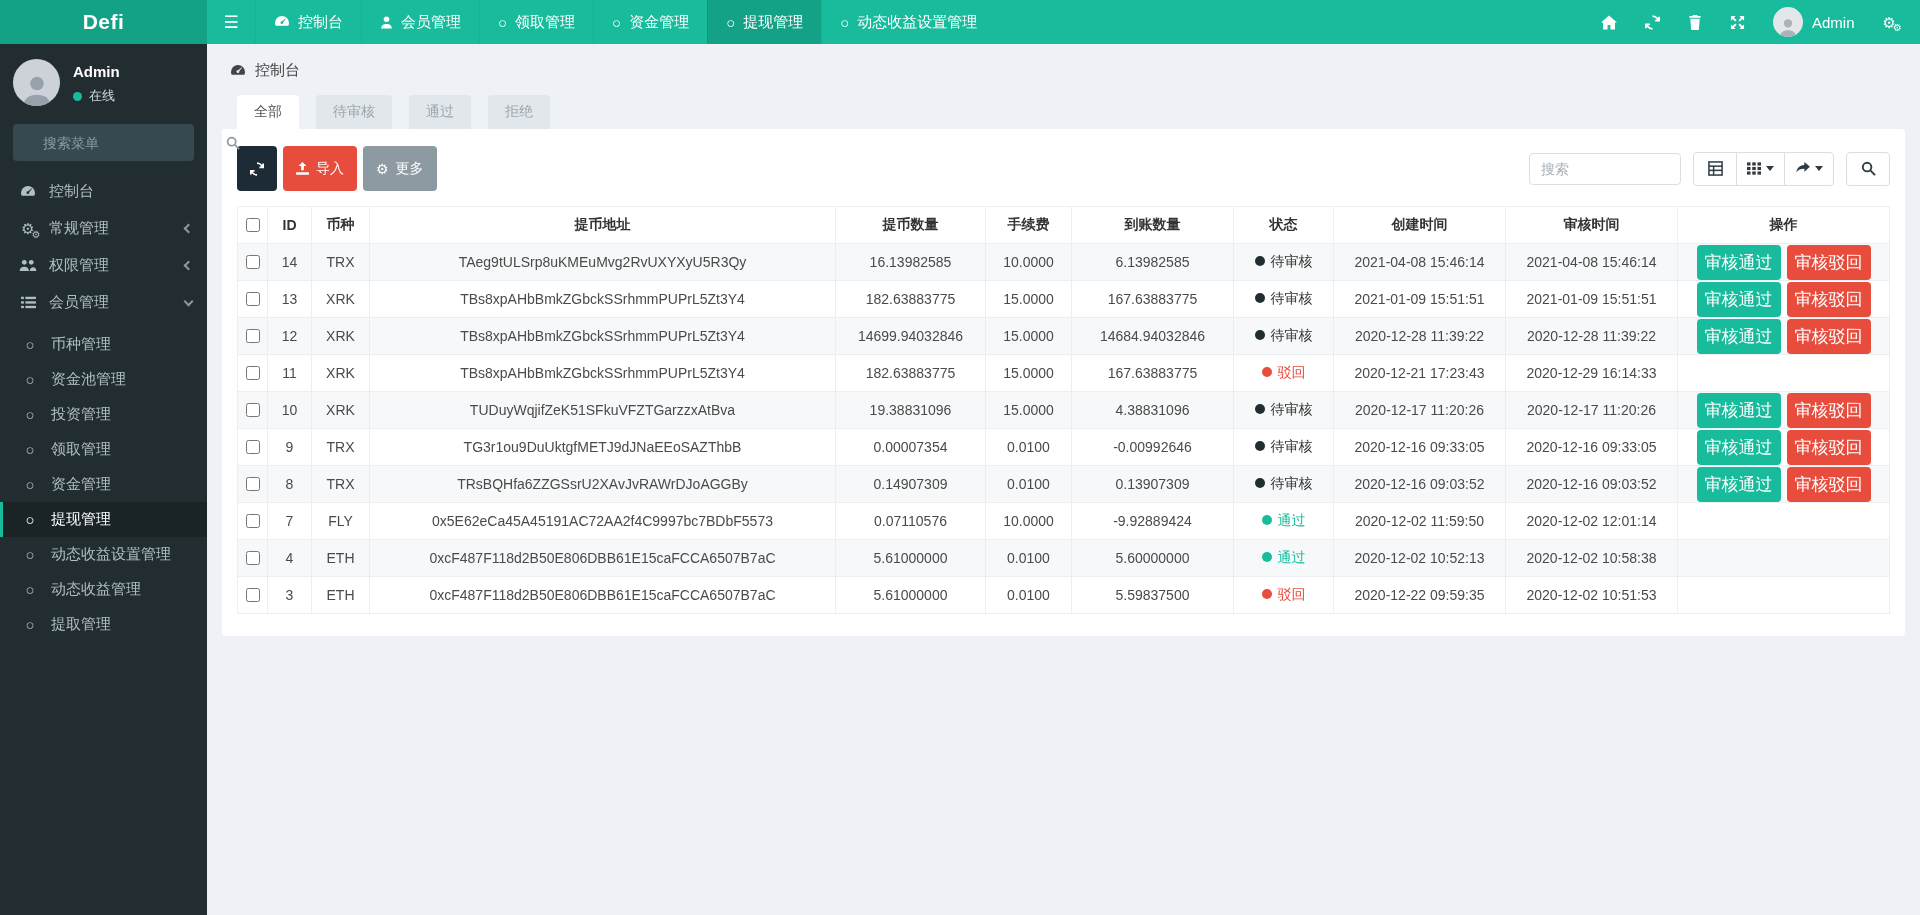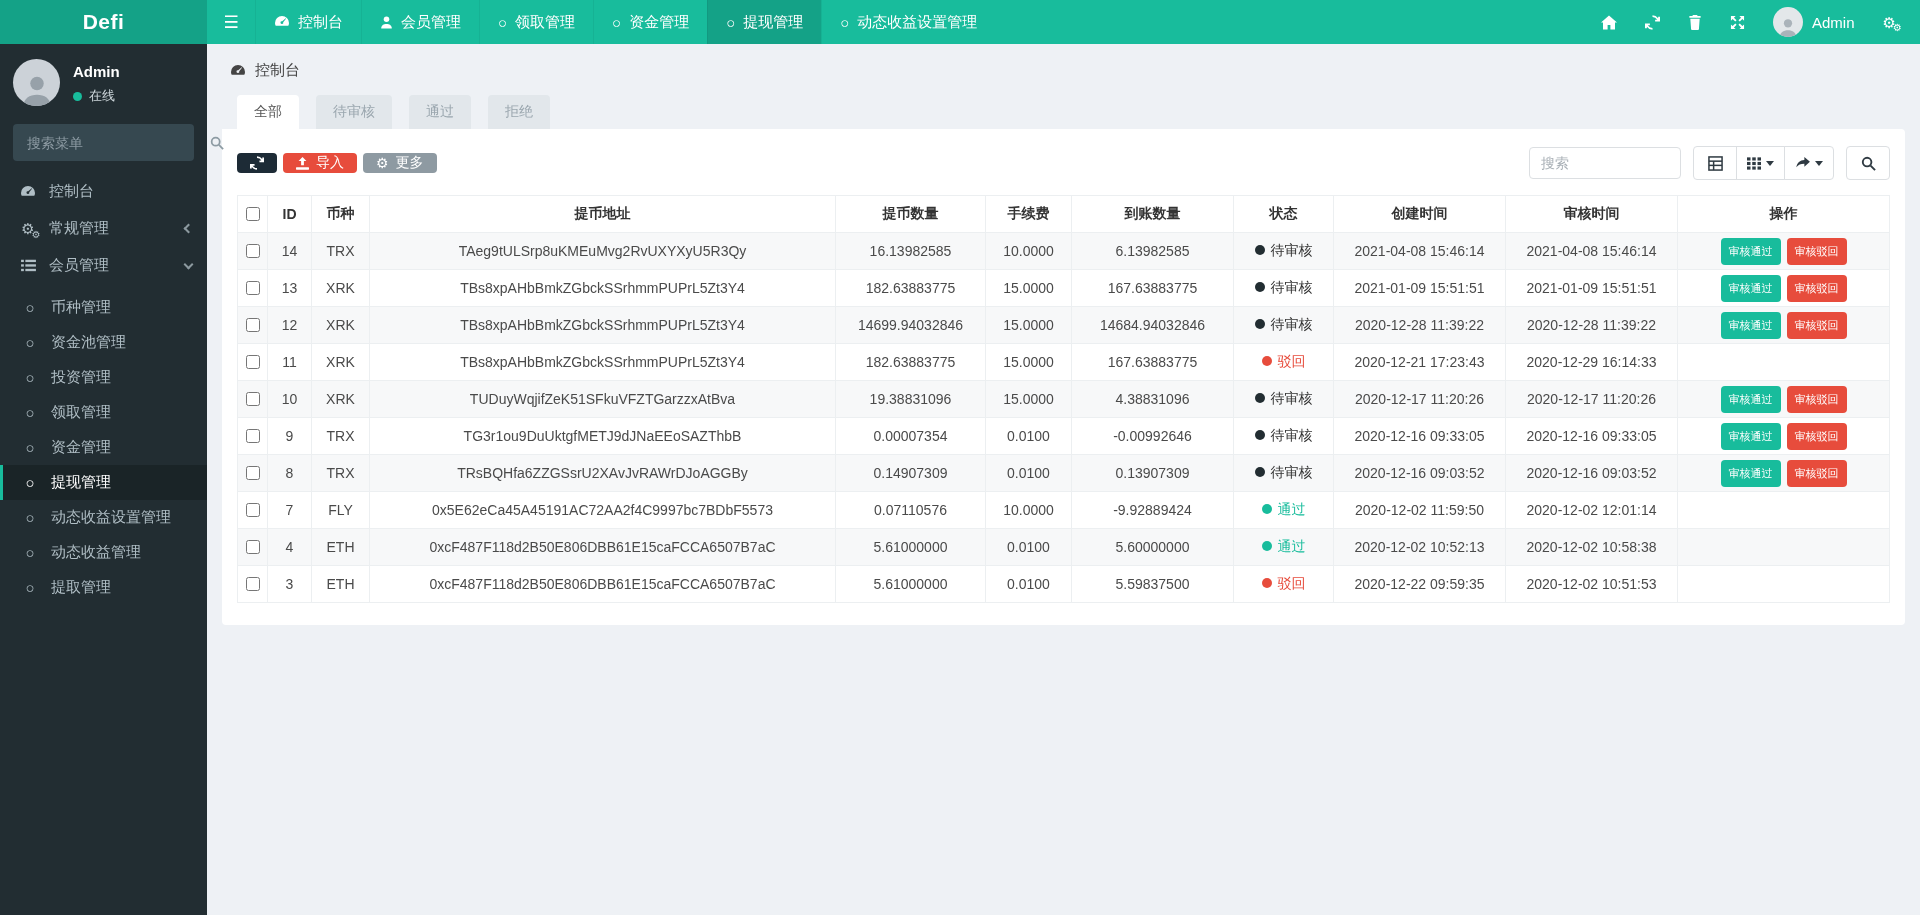--- a/index.html
+++ b/index.html
@@ -28,21 +28,21 @@
   .cogs .cog2 { position:absolute; font-size:10px; right:-6px; bottom:-3px; }
 
   
   .sidebar { position:fixed; top:44px; left:0; bottom:0; width:207px; background:#222d32; color:#b0bec5; z-index:10; }
   .user-panel { display:flex; gap:13px; padding:15px 13px 10px; }
   .user-avatar { width:47px; height:47px; border-radius:50%; background:#ccd2d8; color:#97a1a9; display:flex; align-items:flex-end; justify-content:center; overflow:hidden; flex:none; }
   .user-name { color:#fff; font-weight:bold; font-size:15px; margin-top:4px; }
   .user-status { font-size:13px; margin-top:7px; display:flex; align-items:center; gap:7px; color:#cfd8dc; }
   .user-status .odot { width:9px; height:9px; border-radius:50%; background:#18bc9c; }
   .side-search { margin:8px 13px 12px; display:flex; align-items:center; background:#364850; border-radius:4px; height:37px; padding:0 12px; }
-  .side-search input { flex:1; background:transparent; border:none; outline:none; color:#ccc; font-size:14px; }
+  .side-search input { flex:1; background:transparent; border:none; outline:none; color:#ccc; font-size:14px;margin-left:16px; }
   .side-search input::placeholder { color:#8d9ba3; }
   .side-search .icon { color:#8d9ba3; }
   .menu { list-style:none; margin:6px 0 0; padding:0; font-size:15px; }
   .menu-item { display:flex; align-items:center; gap:11px; padding:9px 15px; color:#b0bec5; cursor:pointer; border-left:3px solid transparent; }
   .menu-item .mi-icon { width:20px; display:inline-flex; justify-content:center; }
   .menu-item .chev { margin-left:auto; opacity:.75; }
   .submenu .menu-item { padding-top:8px; padding-bottom:8px; padding-left:17px; }
   .menu-item.active { background:#1a2427; color:#fff; border-left-color:#18bc9c; }
   .chev { display:inline-block; width:7px; height:7px; border-right:2px solid currentColor; border-bottom:2px solid currentColor; }
   .chev.left { transform:rotate(135deg); }
@@ -50,21 +50,21 @@
 
   
   .main { margin-left:207px; padding-top:44px; }
   .breadcrumb { display:flex; align-items:center; gap:9px; padding:17px 23px 15px; color:#444; font-size:15px; }
   .content { margin:0 15px; }
   .tabs { display:flex; gap:17px; padding-left:15px; }
   .tab { padding:8px 17px; background:#e2e7eb; color:#9aa6ae; font-size:14px; border-radius:4px 4px 0 0; cursor:pointer; }
   .tab.active { background:#fff; color:#555; }
   .panel { background:#fff; border-radius:0 4px 4px 4px; padding:17px 15px 22px; }
   .toolbar { display:flex; align-items:center; }
-  .btn { height:20px; border:none; border-radius:4px; color:#fff; font-size:14px; display:inline-flex; align-items:center; gap:7px; padding:0 13px; margin-right:6px; cursor:pointer; font-family:inherit; }
+  .btn { height:45px; border:none; border-radius:4px; color:#fff; font-size:14px; display:inline-flex; align-items:center; gap:7px; padding:0 13px; margin-right:6px; cursor:pointer; font-family:inherit; }
   .btn-dark { background:#1d2b36; }
   .btn-red  { background:#e74c3c; }
   .btn-gray { background:#8e9aa2; }
   .gear-glyph { font-size:14px; line-height:1; }
   .toolbar-right { margin-left:auto; display:flex; align-items:center; }
   .search-box input { width:152px; height:32px; border:1px solid #dcdfe2; border-radius:4px; padding:0 11px; font-size:14px; color:#0f766e; outline:none; font-family:inherit; }
   .search-box input::placeholder { color:#a9b0b6; }
   .btn-group { display:flex; margin-left:12px; }
   .btn-light { height:34px; min-width:44px; background:#fff; border:1px solid #dcdfe2; color:#2f3a42; display:inline-flex; align-items:center; justify-content:center; gap:5px; padding:0 10px; cursor:pointer; margin-left:-1px; }
   .btn-group .btn-light:first-child { border-radius:4px 0 0 4px; margin-left:0; }
@@ -79,21 +79,21 @@
   tbody tr:nth-child(odd) { background:#f7f8f9; }
   td { color:#4a4a4a; }
   input[type=checkbox] { width:14px; height:14px; cursor:pointer; }
   .dot { display:inline-block; width:10px; height:10px; border-radius:50%; vertical-align:middle; margin-right:6px; margin-top:-2px; }
   .dot.pending { background:#222d32; }
   .dot.pass { background:#18bc9c; }
   .dot.reject { background:#e74c3c; }
   .st.pending { color:#333; }
   .st.pass { color:#18bc9c; }
   .st.reject { color:#e74c3c;margin-top:32px; }
-  .action-btn { border:none; border-radius:4px; color:#fff; font-size:11px; padding:6px 8px; cursor:pointer; font-family:inherit; }
+  .action-btn { border:none; border-radius:4px; color:#fff; font-size:17px; padding:6px 8px; cursor:pointer; font-family:inherit; }
   .action-btn.approve { background:#18bc9c; margin-right:6px; }
   .action-btn.rejectb { background:#e74c3c; }
 
   .summary { margin-top:17px; font-size:15px; color:#333; padding-left:3px; }
 </style>
 </head>
 <body>
 
 <header class="topnav">
   <div class="brand">Defi</div>
@@ -211,20 +211,33 @@
             </svg>
           </span>
         </span>
         <span>控制台</span>
       </li>
       <li class="menu-item">
         <span class="mi-icon">
           <span class="icon "><span class="cogs">⚙<span class="cog2">⚙</span></span></span>
         </span>
         <span>常规管理</span>
+        <span class="chev left"></span>
+      </li>
+      <li class="menu-item">
+        <span class="mi-icon">
+          <span class="icon ">
+            <svg width="18" height="13" viewBox="0 0 18 14" fill="currentColor">
+              <circle cx="5" cy="3.6" r="2.6"></circle>
+              <circle cx="12.5" cy="3.6" r="2.6"></circle>
+              <path d="M0 13c0-3 2.2-4.6 5-4.6S10 10 10 13zM10.8 13c.2-2.4 1.7-4 3.7-4 2.1 0 3.5 1.6 3.5 4z"></path>
+            </svg>
+          </span>
+        </span>
+        <span>权限管理</span>
         <span class="chev left"></span>
       </li>
       <li class="menu-item">
         <span class="mi-icon">
           <span class="icon ">
             <svg width="15" height="13" viewBox="0 0 16 14" fill="currentColor">
               <rect x="0" y="0.8" width="3" height="2.5"></rect>
               <rect x="4.6" y="0.8" width="11.4" height="2.5"></rect>
               <rect x="0" y="5.7" width="3" height="2.5"></rect>
               <rect x="4.6" y="5.7" width="11.4" height="2.5"></rect>

